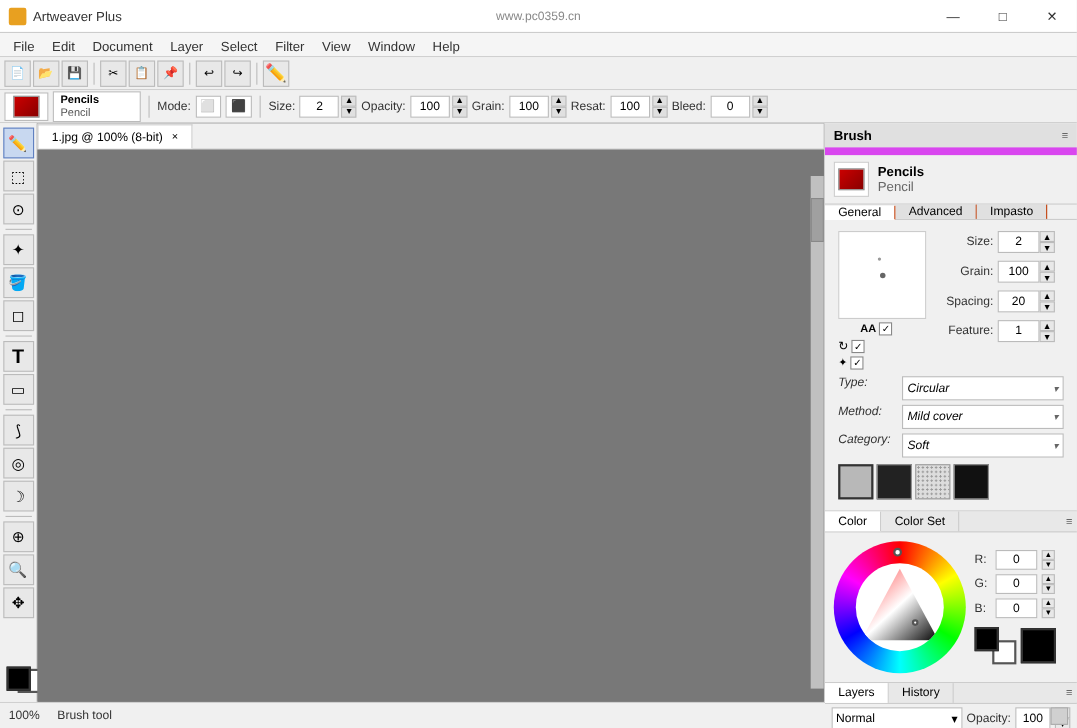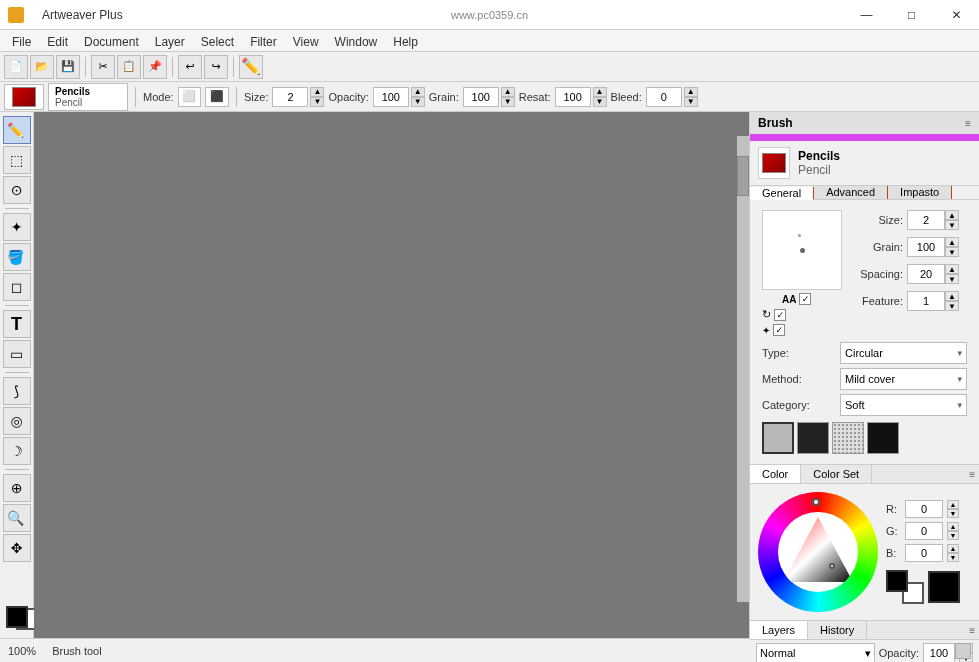--- a/index.html
+++ b/index.html
@@ -8,21 +8,21 @@
     
     .title-bar {
       background: #fff;
       height: 30px;
       display: flex;
       align-items: center;
       padding: 0 8px;
       border-bottom: 1px solid #ccc;
       position: relative;
     }
-    .title-bar-left { display: flex; align-items: center; gap: 18px; }
+    .title-bar-left { display: flex; align-items: center; gap: 6px; }
     .app-icon { width: 16px; height: 16px; background: #e8a020; border-radius: 2px; }
     .title-text { font-size: 12px; color: #333; }
     .watermark { position: absolute; left: 50%; transform: translateX(-50%); font-size: 11px; color: #888; }
     .title-controls { position: absolute; right: 0; display: flex; }
     .title-btn { width: 45px; height: 30px; display: flex; align-items: center; justify-content: center; cursor: pointer; font-size: 12px; background: transparent; border: none; color: #333; }
     
     
     .menu-bar {
       background: #f5f5f5;
       height: 22px;
@@ -270,23 +270,24 @@
     }
     .settings-left { display: flex; flex-direction: column; gap: 3px; }
     .settings-right { flex: 1; display: flex; flex-direction: column; gap: 3px; }
     
     .checkbox-row { display: flex; align-items: center; gap: 3px; font-size: 11px; }
     .checkbox-box { width: 12px; height: 12px; border: 1px solid #888; background: #fff; display: flex; align-items: center; justify-content: center; font-size: 9px; cursor: pointer; }
     
     
     .prop-row {
       display: flex;
-      align-items: center;
+      align-items: flex-start;
       padding: 2px 6px;
-      gap: 20px;
+      gap: 0;
+      font-style: italic;
     }
     .prop-label { font-size: 11px; min-width: 58px; color: #333; }
     .prop-select {
       flex: 1;
       height: 22px;
       background: #fff;
       border: 1px solid #bbb;
       font-size: 11px;
       padding: 0 4px;
       display: flex;
@@ -571,20 +572,26 @@
     <div class="tool-btn">⊕</div>
     <div class="tool-btn">🔍</div>
     <div class="tool-btn">✥</div>
     <div style="margin-top: auto; padding-bottom: 6px; position: relative;">
       <div style="width:22px;height:22px;background:#fff;border:2px solid #555;position:absolute;bottom:4px;left:10px;"></div>
       <div style="width:22px;height:22px;background:#000;border:2px solid #333;position:relative;z-index:1;"></div>
     </div>
   </div>
 
   <div class="canvas-area">
+    <div class="tab-bar">
+      <div class="tab active">
+        <span>1.jpg @ 100% (8-bit)</span>
+        <span class="tab-close">×</span>
+      </div>
+    </div>
     <div class="canvas-container">
 
 
       <div class="v-scroll">
         <div class="v-scroll-thumb"></div>
       </div>
     </div>
   </div>
 
   <div class="right-panel">

